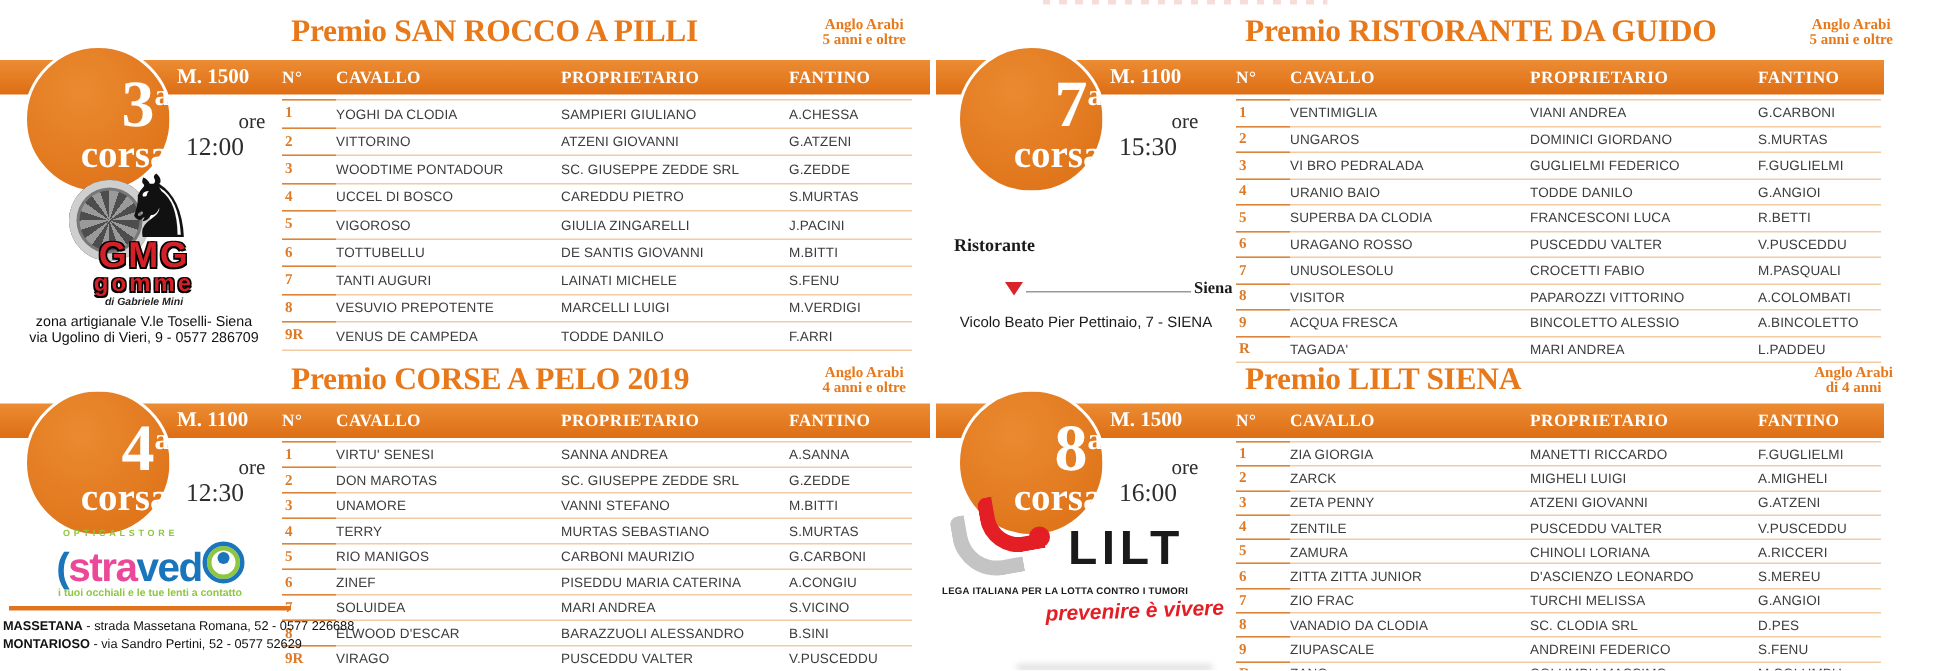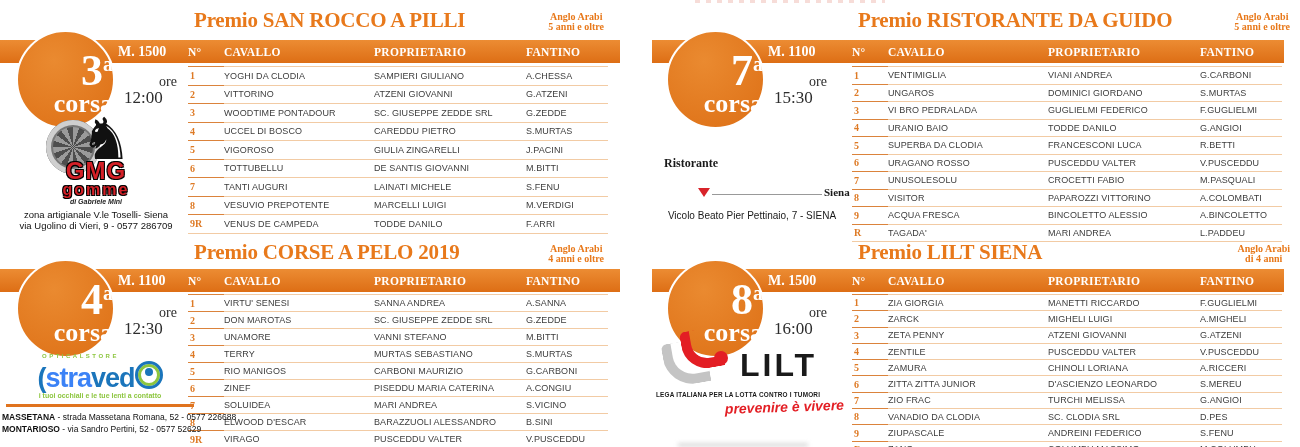--- a/index.html
+++ b/index.html
@@ -2,21 +2,21 @@
 <html><head>
 <meta charset="utf-8">
 <style>
   html,body{margin:0;padding:0;background:#fff;}
   #page{position:relative;width:1300px;height:447px;background:#fff;overflow:hidden;
         font-family:"Liberation Sans",sans-serif;}
   .sec{position:absolute;width:650px;}
   .sec-top{height:237px;top:0;}
   .sec-bottom{height:210px;top:237px;}
   #sec1,#sec2{left:0;}
-  #sec3,#sec4{left:650px;}
+  #sec3,#sec4{left:622px;}
   .sec-left{--tl:188px;--tw:420px;--bandl:0px;--bandw:620px;--catr:46px;}
   .sec-right{--tl:202px;--tw:430px;--bandl:2px;--bandw:632px;--catr:10px;}
   .sec-top{--titlet:8px;--catt:12px;--bandt:40px;--tbodyt:66px;--circt:30px;--oret:74px;}
   .sec-bottom{--titlet:3px;--catt:7px;--bandt:32px;--tbodyt:57px;--circt:22px;--oret:68px;}
   #sec1{--rh:17.5px;} #sec2{--rh:16px;} #sec3{--rh:16.5px;} #sec4{--rh:15.3px;}
 
   .premio{position:absolute;left:calc(var(--tl) + 6px);top:var(--titlet);
           font-family:"Liberation Serif",serif;font-weight:bold;font-size:21px;
           color:#e8791b;letter-spacing:-0.2px;white-space:nowrap;}
   .cat{position:absolute;right:var(--catr);top:var(--catt);text-align:center;
@@ -70,21 +70,21 @@
       text-shadow:-1px -1px 0 #000,1px -1px 0 #000,-1px 1px 0 #000,1px 1px 0 #000;}
   .gmg-gomme{font-weight:bold;font-size:16px;line-height:15px;color:#d42027;letter-spacing:2px;
       text-shadow:-1px -1px 0 #000,1px -1px 0 #000,-1px 1px 0 #000,1px 1px 0 #000;}
   .gmg-sub{font-size:7px;font-style:italic;font-weight:bold;color:#222;margin-top:1px;}
   .gmg-addr{margin-top:4px;font-size:9.5px;line-height:11px;color:#111;}
   
   #sp-stravedo{left:2px;top:116px;width:196px;}
   .sv-top{font-size:6px;font-weight:bold;letter-spacing:2.5px;color:#8dc63f;margin-left:40px;text-align:left;}
   .sv-main{font-weight:bold;font-size:27px;line-height:26px;letter-spacing:-1px;}
   .sv-paren{color:#1b75bb;}
-  .sv-stra{color:#3b82f6;}
+  .sv-stra{color:#ec4899;}
   .sv-ved{color:#1b75bb;}
   .sv-eye{display:inline-block;width:22px;height:22px;border-radius:50%;background:#fff;
       border:3px solid #1b75bb;box-shadow:inset 0 0 0 3px #8dc63f;position:relative;top:2px;}
   .sv-eye::after{content:"";position:absolute;left:7px;top:4px;width:8px;height:8px;border-radius:50%;background:#1b75bb;}
   .sv-tag{font-size:7px;font-weight:bold;color:#8dc63f;margin-top:1px;}
   .sv-rule{height:3px;background:#e0731e;margin:5px 4px 4px 4px;}
   .sv-addr{font-size:8.5px;line-height:12px;color:#111;white-space:nowrap;}
   .sv-addr b{font-weight:bold;}
   
   #sp-guido{left:2px;top:140px;width:200px;}

